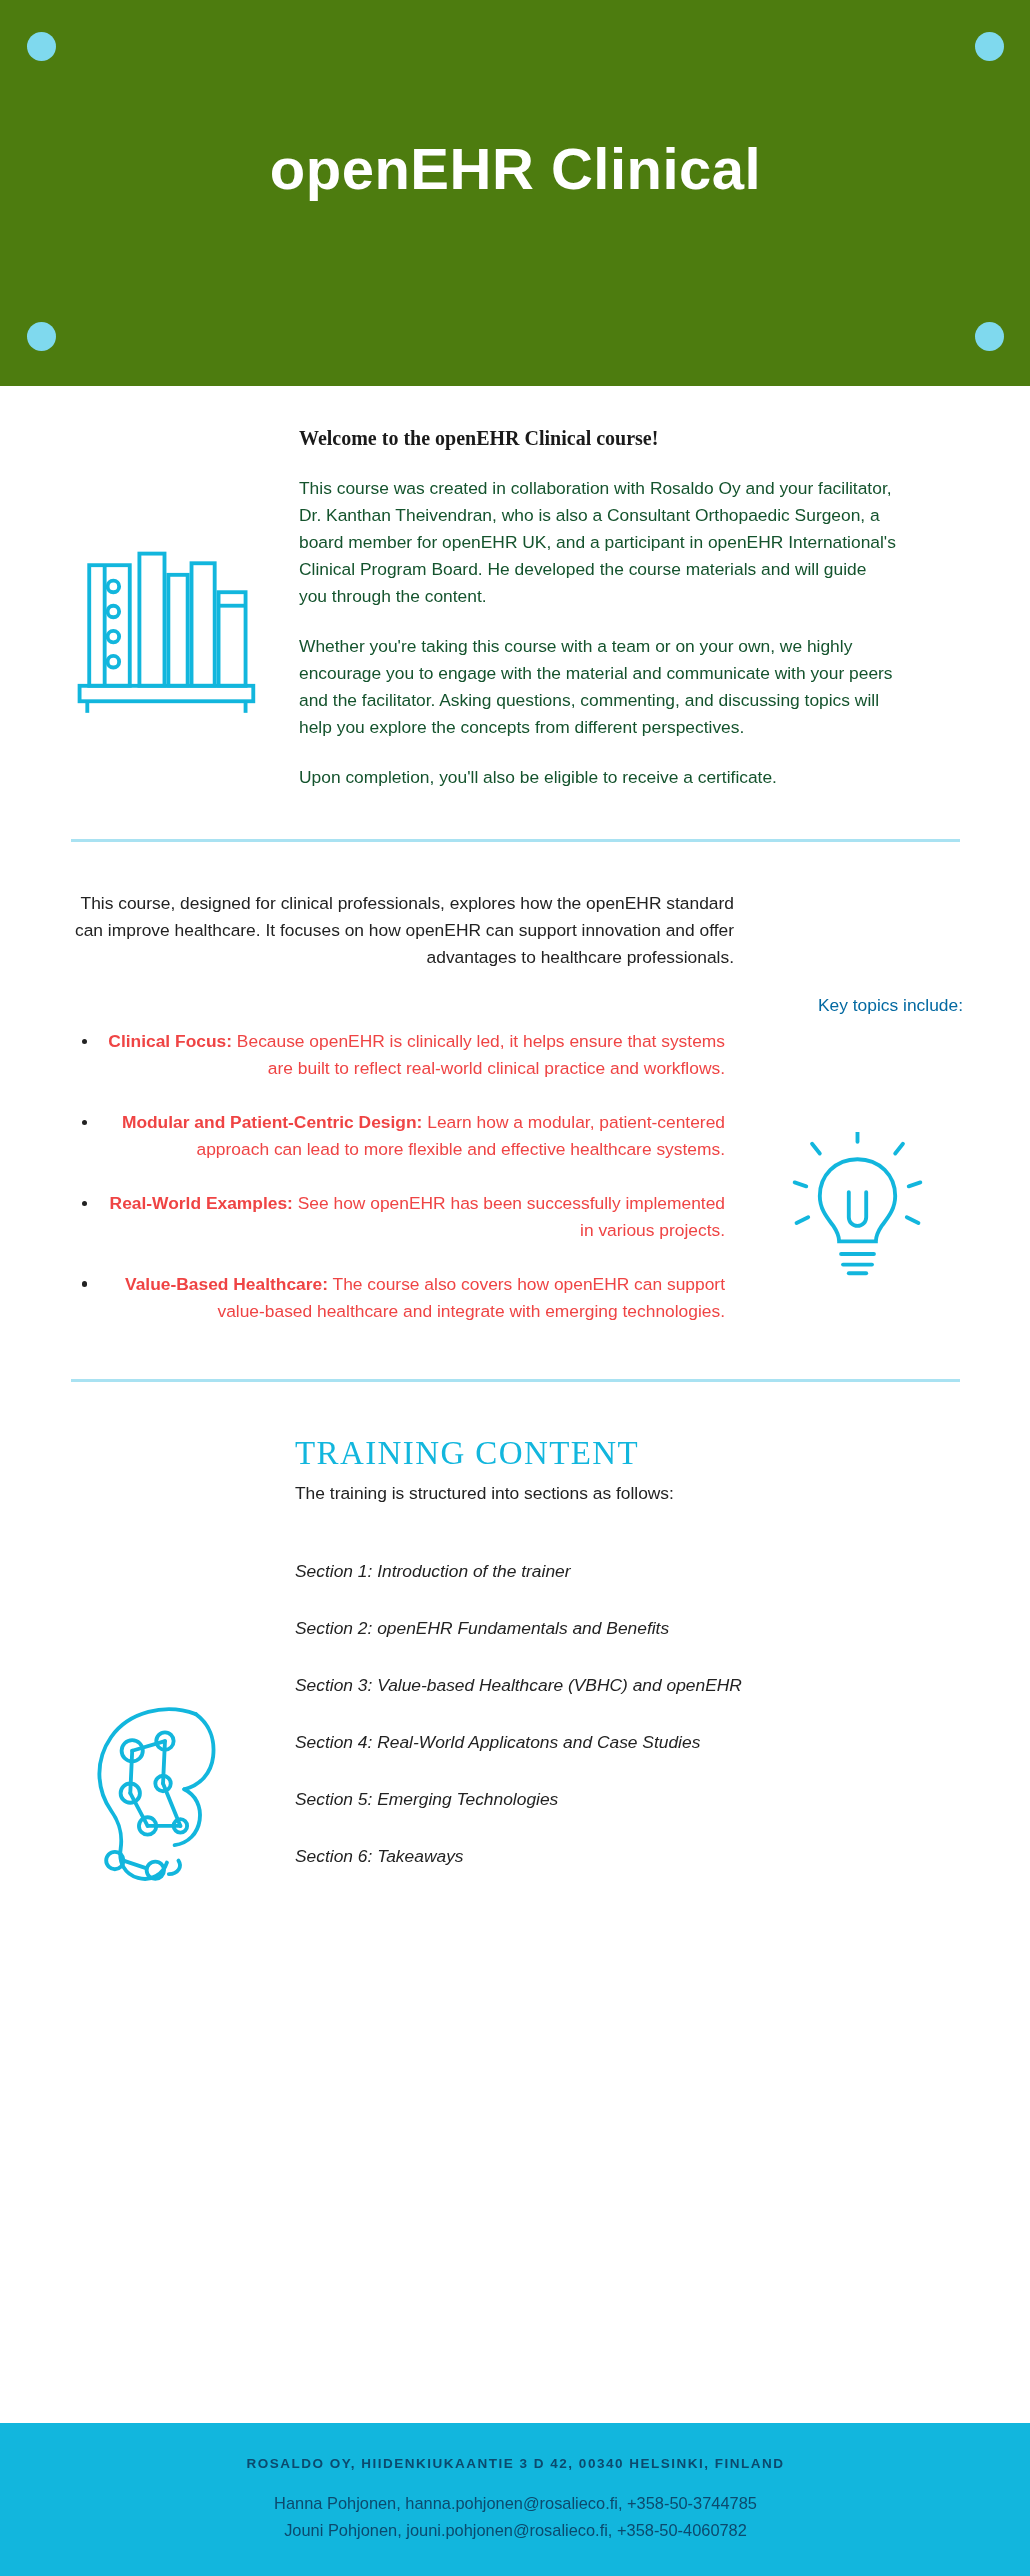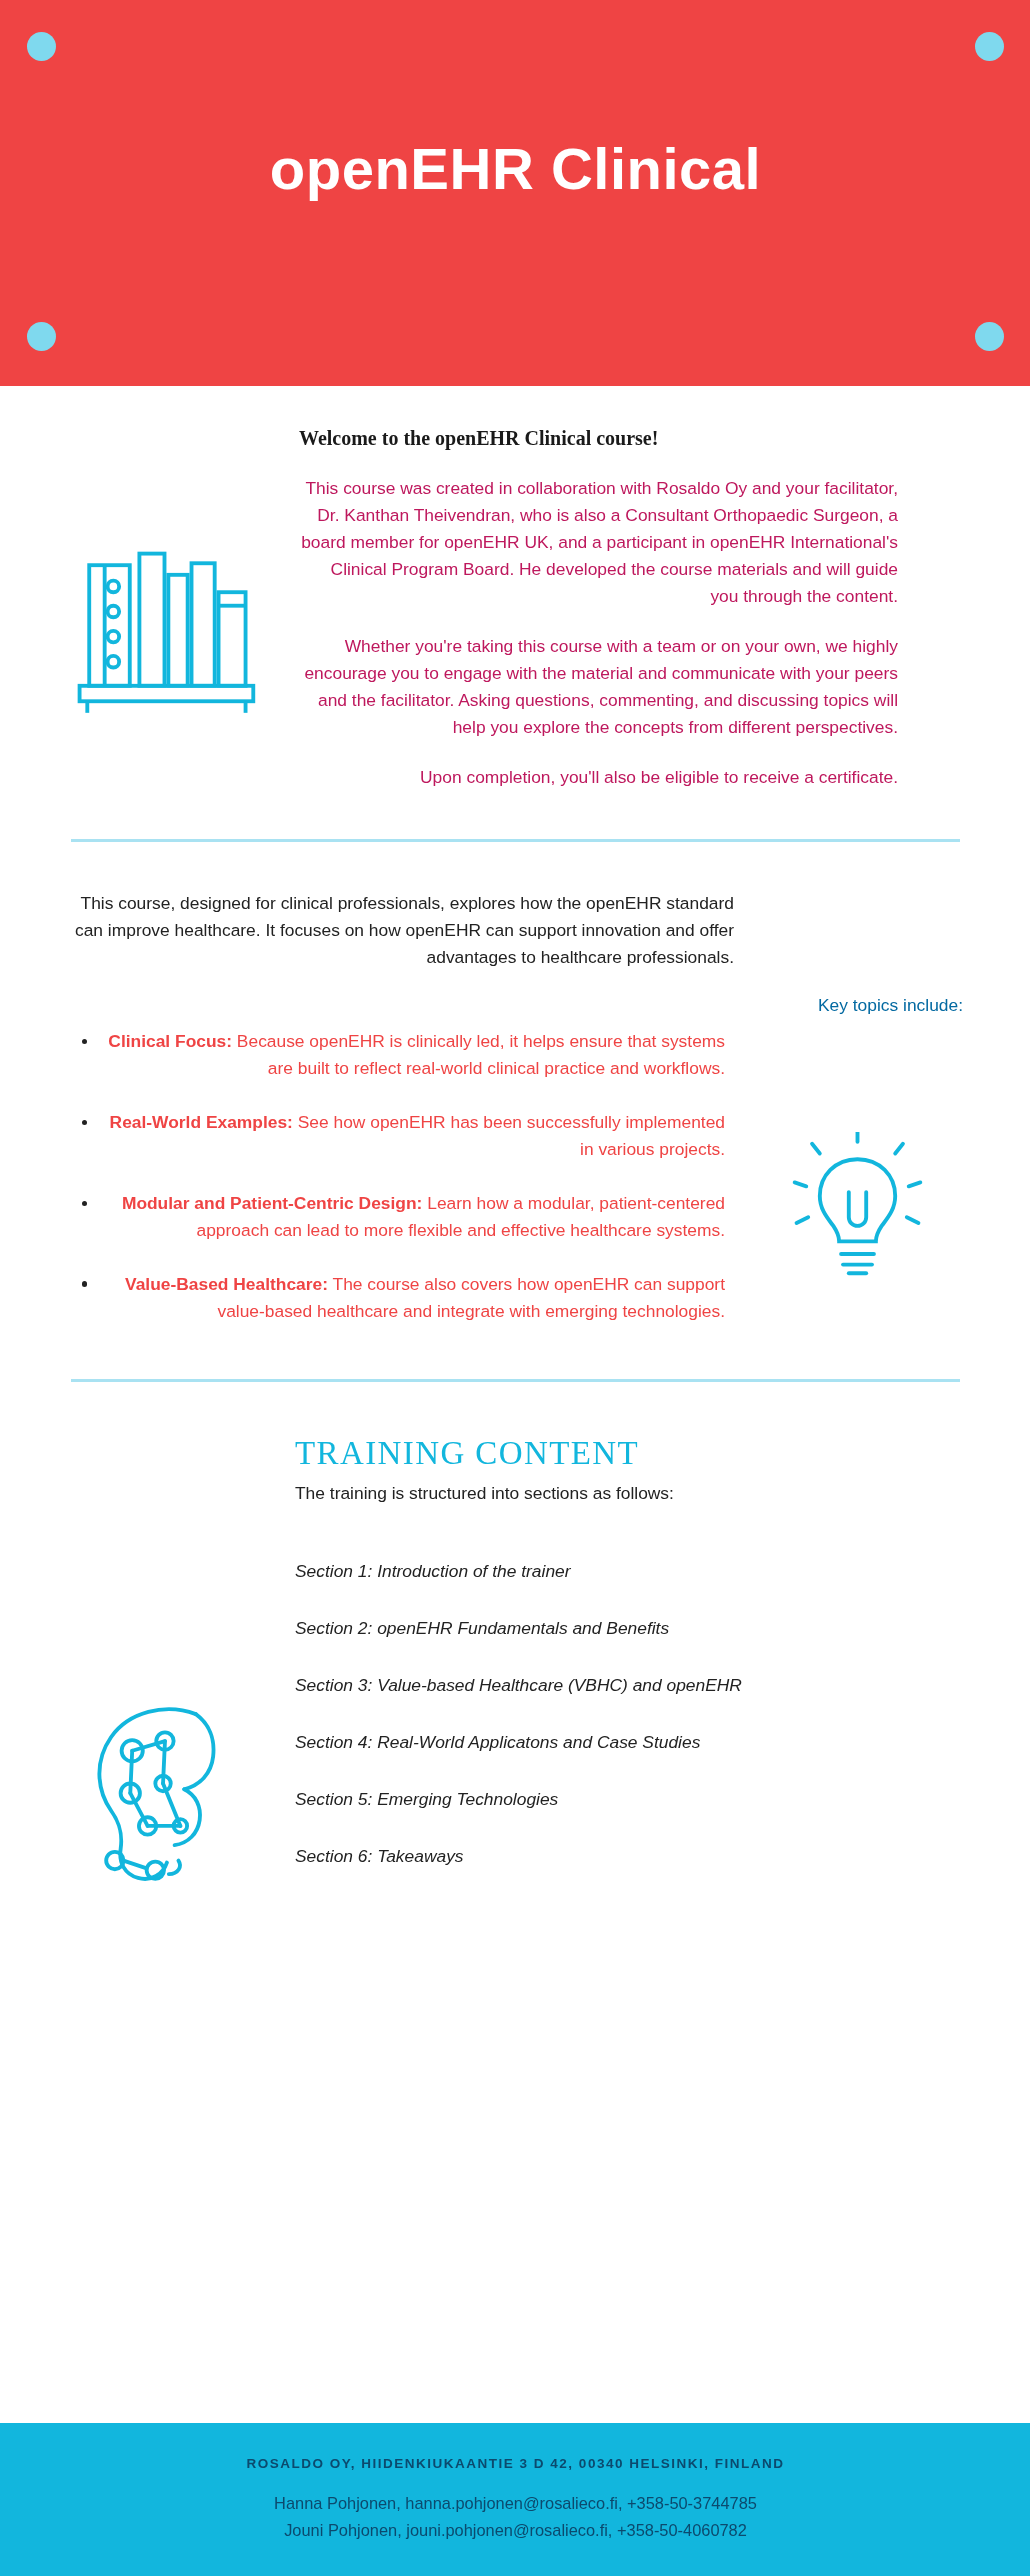--- a/index.html
+++ b/index.html
@@ -15,21 +15,21 @@
     height: 2576px;
     background: #ffffff;
     overflow: hidden;
   }
 
   
   .header {
     position: relative;
     width: 1031px;
     height: 386px;
-    background: #ef4444;
+    background: #4d7c0f;
   }
   .header-title {
     position: absolute;
     left: 0;
     right: 0;
     top: 135px;
     text-align: center;
     color: #ffffff;
     font-size: 58px;
     font-weight: bold;
@@ -58,22 +58,21 @@
     font-weight: bold;
     color: #1a1a1a;
     margin-bottom: 25px;
     font-family: Liberation Serif, serif;
   }
   .sec1-body {
     margin-left: 241px;
     width: 599px;
     font-size: 17.4px;
     line-height: 1.55;
-    color: #be185d;
-    text-align: right;
+    color: #14532d;
   }
   .sec1-body p { margin-bottom: 23px; }
   .sec1-body p:last-child { margin-bottom: 0; }
 
   .books-icon {
     position: absolute;
     left: 68px;
     top: 150px;
   }
 
@@ -263,24 +262,24 @@
     </div>
 
     <div class="sec2-intro"> This course, designed for clinical professionals, explores how the openEHR standard can improve healthcare. It focuses on how openEHR can support innovation and offer advantages to healthcare professionals.</div>
     <div class="sec2-key">Key topics include:</div>
 
     <ul class="sec2-list">
       <li>
         <b>Clinical Focus:</b><span> Because openEHR is clinically led, it helps ensure that systems are built to reflect real-world clinical practice and workflows.</span>
       </li>
       <li>
-        <b>Real-World Examples:</b><span> See how openEHR has been successfully implemented in various projects.</span>
+        <b>Modular and Patient-Centric Design:</b><span> Learn how a modular, patient-centered approach can lead to more flexible and effective healthcare systems.</span>
       </li>
       <li>
-        <b>Modular and Patient-Centric Design:</b><span> Learn how a modular, patient-centered approach can lead to more flexible and effective healthcare systems.</span>
+        <b>Real-World Examples:</b><span> See how openEHR has been successfully implemented in various projects.</span>
       </li>
       <li>
         <b>Value-Based Healthcare:</b><span> The course also covers how openEHR can support value-based healthcare and integrate with emerging technologies.</span>
       </li>
     </ul>
   </div>
 
   <div class="divider" style="margin-top:54px;"></div>
 
   <div class="sec3">

